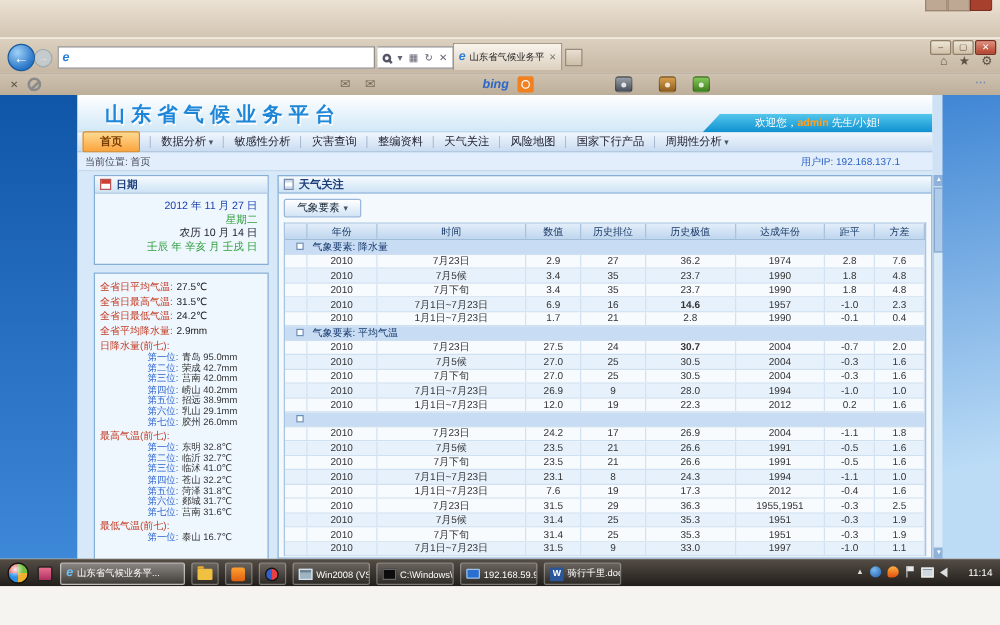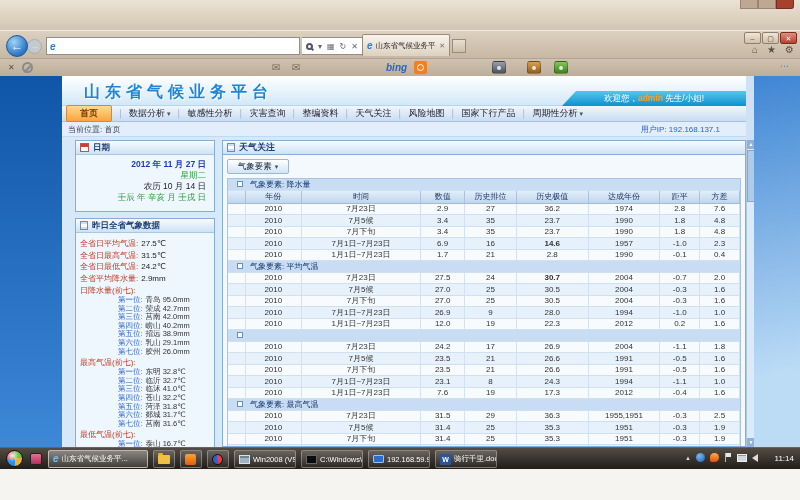--- a/index.html
+++ b/index.html
@@ -98,21 +98,21 @@
 
   
   .sbox{position:absolute;left:13px;width:140px;border:1px solid #84add8;background:#eef6fe;overflow:hidden;}
   .sbox-h{height:14px;background:linear-gradient(#f7fbff,#cde2f4);border-bottom:1px solid #aac6e2;
     display:flex;align-items:center;gap:4px;padding-left:4px;font-size:8.5px;font-weight:bold;color:#1c3f7a;}
   .cal-ic{width:9px;height:9px;background:#fff;border:1px solid #b55;}
   .cal-ic::before{content:"";display:block;height:3px;background:#d04030;}
   .doc-ic{width:8px;height:9px;background:#fff;border:1px solid #78a;box-shadow:inset 0 -2px 0 #cde,inset 0 2px 0 #cde;}
   .box-cal{top:3px;height:72px;}
   .cal-body{padding:4px 8px 0 0;text-align:right;font-size:8.5px;line-height:11px;white-space:nowrap;}
-  .cal-l1{color:#1b3fb0;font-weight:bold;margin-left:12px;}
+  .cal-l1{color:#1b3fb0;font-weight:normal;margin-left:12px;}
   .cal-l2{color:#2d9e3a;}
   .cal-l3{color:#223;}
   .cal-l4{color:#2d9e3a;}
   .box-data{top:81px;height:300px;}
   .data-body{padding:5px 2px 0 2px;font-size:8px;white-space:nowrap;}
   .stat-line{line-height:11.5px;padding-left:2px;}
   .stat-label{color:#c23b22;}
   .stat-value{color:#222;margin-left:3px;}
   .sec-title{color:#c23b22;line-height:10px;margin-top:2px;padding-left:2px;}
   .rank-line{line-height:8.6px;padding-left:40px;font-size:7.5px;}
@@ -286,24 +286,20 @@
           </div>
           <div class="cal-body">
             <div class="cal-l1">2012 年 11 月 27 日</div>
             <div class="cal-l2">星期二</div>
             <div class="cal-l3">农历 10 月 14 日</div>
             <div class="cal-l4">壬辰 年 辛亥 月 壬戌 日</div>
           </div>
         </div>
 
         <div class="sbox box-data">
-          <div class="sbox-h">
-            <span class="doc-ic"></span>
-            <span>昨日全省气象数据</span>
-          </div>
           <div class="data-body" id="yesterday-body">
               <div class="stat-line"><span class="stat-label">全省日平均气温:</span><span class="stat-value">27.5℃</span></div>
               <div class="stat-line"><span class="stat-label">全省日最高气温:</span><span class="stat-value">31.5℃</span></div>
               <div class="stat-line"><span class="stat-label">全省日最低气温:</span><span class="stat-value">24.2℃</span></div>
               <div class="stat-line"><span class="stat-label">全省平均降水量:</span><span class="stat-value">2.9mm</span></div>
               <div class="sec-title">日降水量(前七):</div>
               <div class="rank-line"><span class="rank">第一位:</span><span class="rv">青岛 95.0mm</span></div>
               <div class="rank-line"><span class="rank">第二位:</span><span class="rv">荣成 42.7mm</span></div>
               <div class="rank-line"><span class="rank">第三位:</span><span class="rv">莒南 42.0mm</span></div>
               <div class="rank-line"><span class="rank">第四位:</span><span class="rv">崂山 40.2mm</span></div>
@@ -327,37 +323,37 @@
           <div class="main-h">
             <span class="doc-ic"></span>
             <span>天气关注</span>
           </div>
           <div class="main-b">
             <div class="filter-btn">
               <span>气象要素</span>
               <span class="dd">▾</span>
             </div>
             <div class="tbl" id="weather-table">
-                <div class="tr group">
-                  <div class="td" style="width: 18px; border-right: none;">
-                    <span class="gcb"></span>
-                  </div>
-                  <div class="td glabel">气象要素: 降水量</div>
-                </div>
                 <div class="tr head">
                   <div class="th" style="width: 18px;"></div>
                   <div class="th" style="width: 56px;">年份</div>
                   <div class="th" style="width: 120px;">时间</div>
                   <div class="th" style="width: 44px;">数值</div>
                   <div class="th" style="width: 52px;">历史排位</div>
                   <div class="th" style="width: 72px;">历史极值</div>
                   <div class="th" style="width: 72px;">达成年份</div>
                   <div class="th" style="width: 40px;">距平</div>
                   <div class="th" style="width: 40px;">方差</div>
                 </div>
+                <div class="tr group">
+                  <div class="td" style="width: 18px; border-right: none;">
+                    <span class="gcb"></span>
+                  </div>
+                  <div class="td glabel">气象要素: 降水量</div>
+                </div>
                 <div class="tr odd">
                   <div class="td" style="width: 18px;"></div>
                   <div class="td" style="width: 56px;">2010</div>
                   <div class="td" style="width: 120px;">7月23日</div>
                   <div class="td" style="width: 44px;">2.9</div>
                   <div class="td" style="width: 52px;">27</div>
                   <div class="td" style="width: 72px;">36.2</div>
                   <div class="td" style="width: 72px;">1974</div>
                   <div class="td" style="width: 40px;">2.8</div>
                   <div class="td" style="width: 40px;">7.6</div>
@@ -519,26 +515,20 @@
                 <div class="tr odd">
                   <div class="td" style="width: 18px;"></div>
                   <div class="td" style="width: 56px;">2010</div>
                   <div class="td" style="width: 120px;">1月1日~7月23日</div>
                   <div class="td" style="width: 44px;">7.6</div>
                   <div class="td" style="width: 52px;">19</div>
                   <div class="td" style="width: 72px;">17.3</div>
                   <div class="td" style="width: 72px;">2012</div>
                   <div class="td" style="width: 40px;">-0.4</div>
                   <div class="td" style="width: 40px;">1.6</div>
-                </div>
-                <div class="tr group">
-                  <div class="td" style="width: 18px; border-right: none;">
-                    <span class="gcb"></span>
-                  </div>
-                  <div class="td glabel">气象要素: 最高气温</div>
                 </div>
                 <div class="tr odd">
                   <div class="td" style="width: 18px;"></div>
                   <div class="td" style="width: 56px;">2010</div>
                   <div class="td" style="width: 120px;">7月23日</div>
                   <div class="td" style="width: 44px;">31.5</div>
                   <div class="td" style="width: 52px;">29</div>
                   <div class="td" style="width: 72px;">36.3</div>
                   <div class="td" style="width: 72px;">1955,1951</div>
                   <div class="td" style="width: 40px;">-0.3</div>

